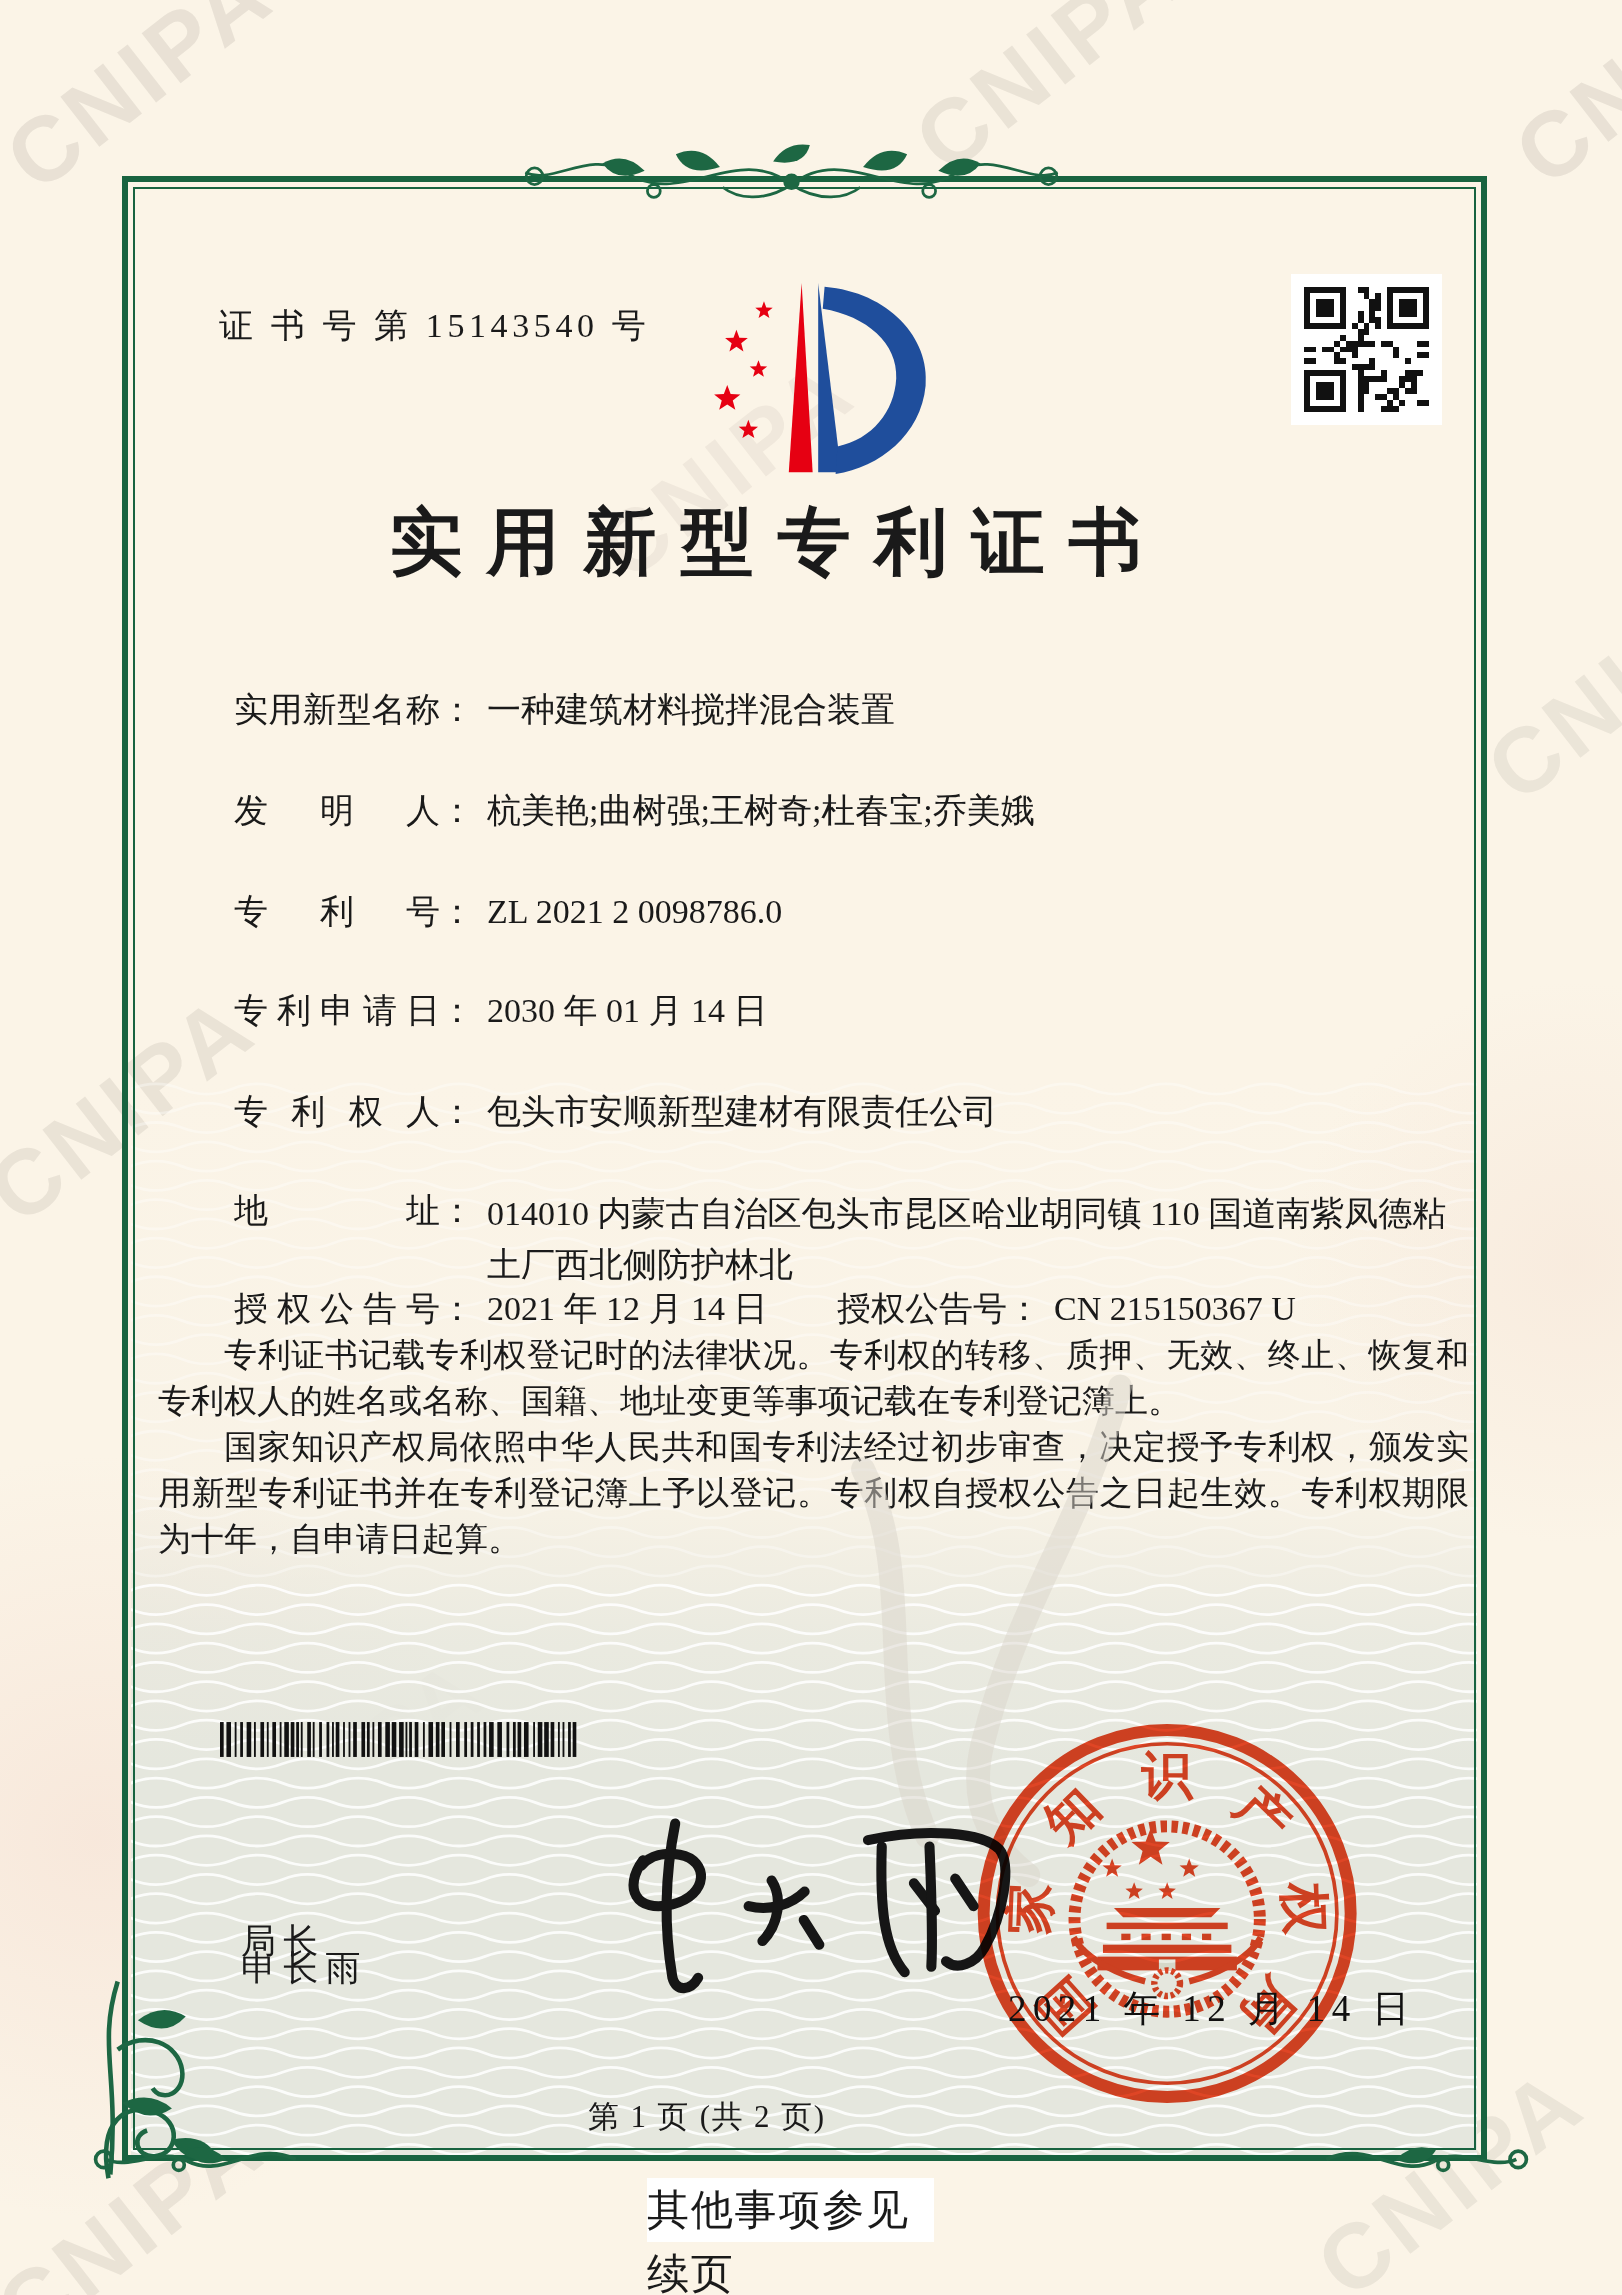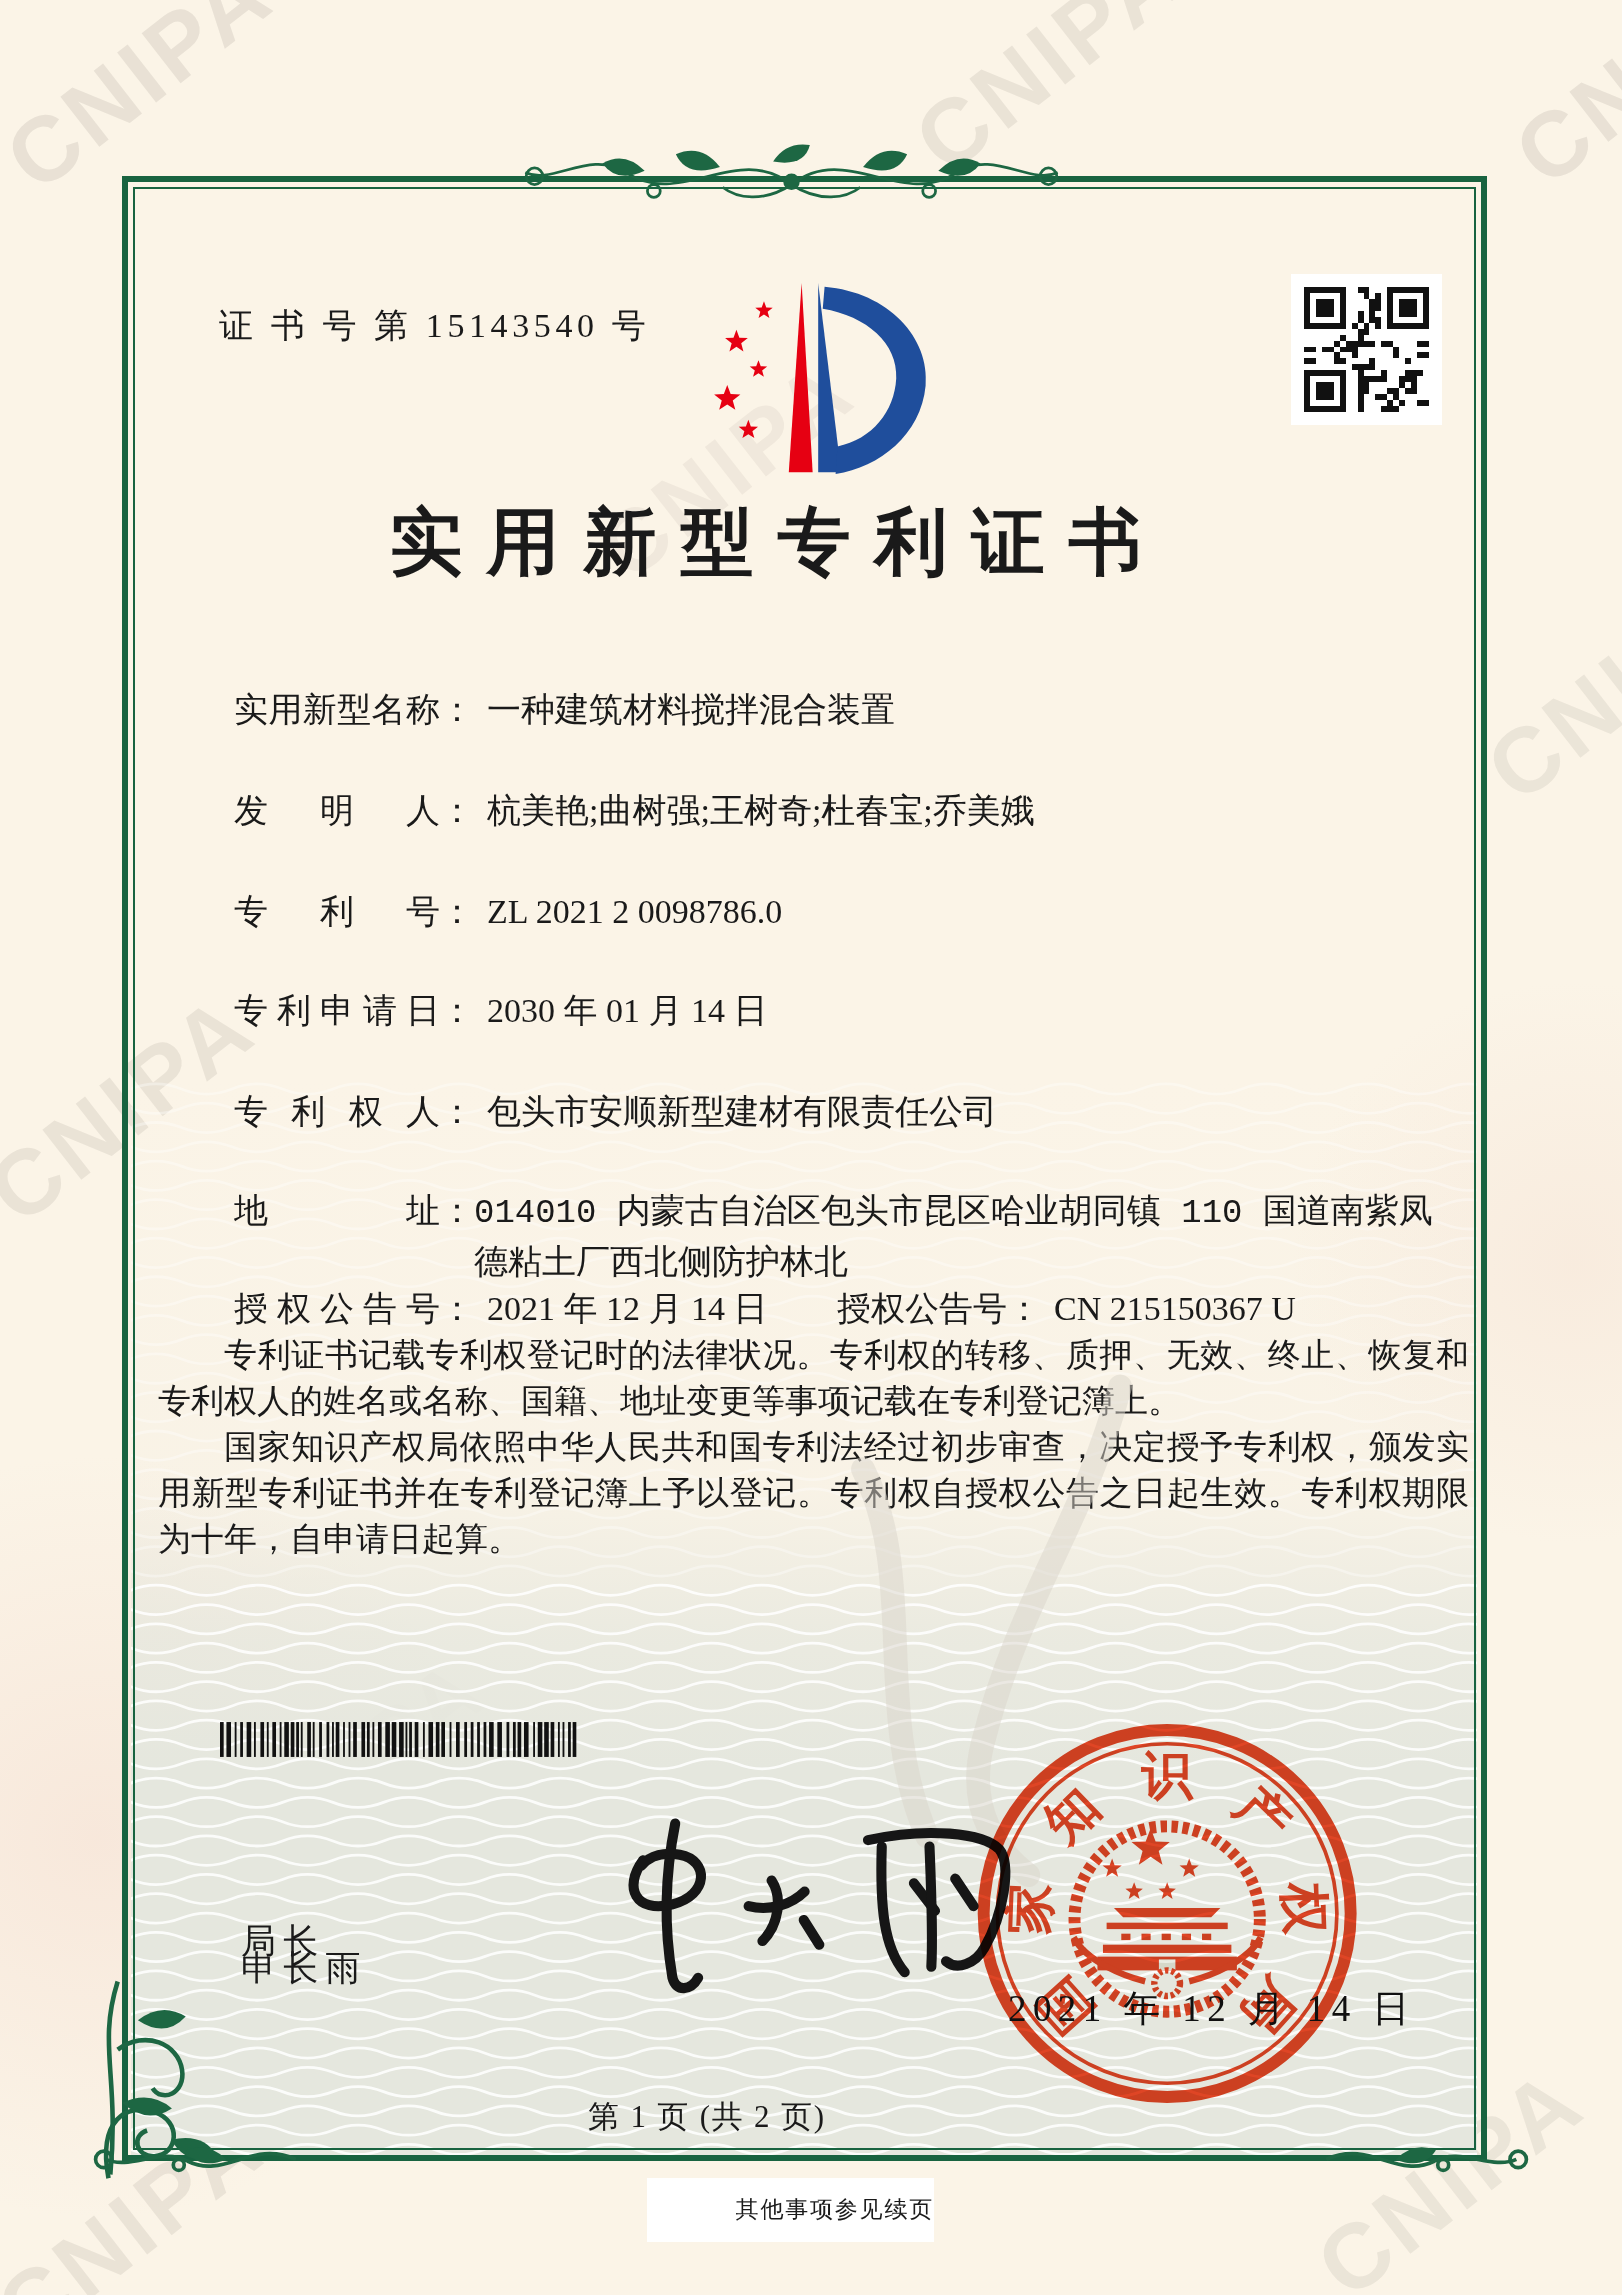--- a/index.html
+++ b/index.html
@@ -26,33 +26,33 @@
        rgba(229,231,222,.75) 52%, #e5e7de 64%, #e5e7de 100%);}
   .certno{position:absolute;left:219px;top:303px;font-size:34px;letter-spacing:4.6px;}
   .title{position:absolute;left:0;top:494px;width:1515px;text-align:center;
       font-size:73px;font-weight:bold;letter-spacing:24px;padding-left:20px;}
   .qrpatch{position:absolute;left:1291px;top:274px;width:151px;height:151px;background:#fff;}
   .row{position:absolute;left:234px;font-size:34px;white-space:nowrap;}
   .row .lab{display:inline-block;width:206px;text-align:justify;text-align-last:justify;
       vertical-align:top;}
   .row .val{margin-left:13px;}
   .row .wrapval{display:inline-block;white-space:normal;width:987px;vertical-align:top;
-      line-height:51px;font-family:Liberation Mono, monospace;}
+      line-height:51px;margin-left:13px;}
   .grant2{position:absolute;left:603px;top:0;white-space:nowrap;}
   .grant2 .lab2{display:inline-block;}
   .body-text{position:absolute;left:158px;top:1332px;width:1311px;font-size:33px;
       line-height:46px;text-align:justify;}
   .body-text p{margin:0;text-indent:2em;}
   .officer{position:absolute;left:241px;font-size:35px;letter-spacing:7.3px;}
   .pagefoot{position:absolute;left:514px;top:2096px;width:386px;text-align:center;
       font-size:31px;letter-spacing:1.8px;}
   .sealdate{position:absolute;left:1008px;top:1984px;font-size:37px;letter-spacing:6.4px;
       color:#101010;}
   .contnote{position:absolute;left:647px;top:2178px;width:287px;height:64px;background:#ffffff;
-      text-align:right;line-height:64px;font-size:23px;letter-spacing:1.8px;}
+      text-align:left;line-height:64px;font-size:42px;letter-spacing:1.8px;}
   svg{display:block;}
   .seal-svg{mix-blend-mode:multiply;opacity:.94;}
 </style>
 </head>
 <body>
 
 <div class="page">
 
   <div id="wm-layer">
       <span class="wm" style="left: -13.8px; top: 23px; font-size: 92px; color: rgba(168, 158, 148, 0.22);">CNIPA</span>

